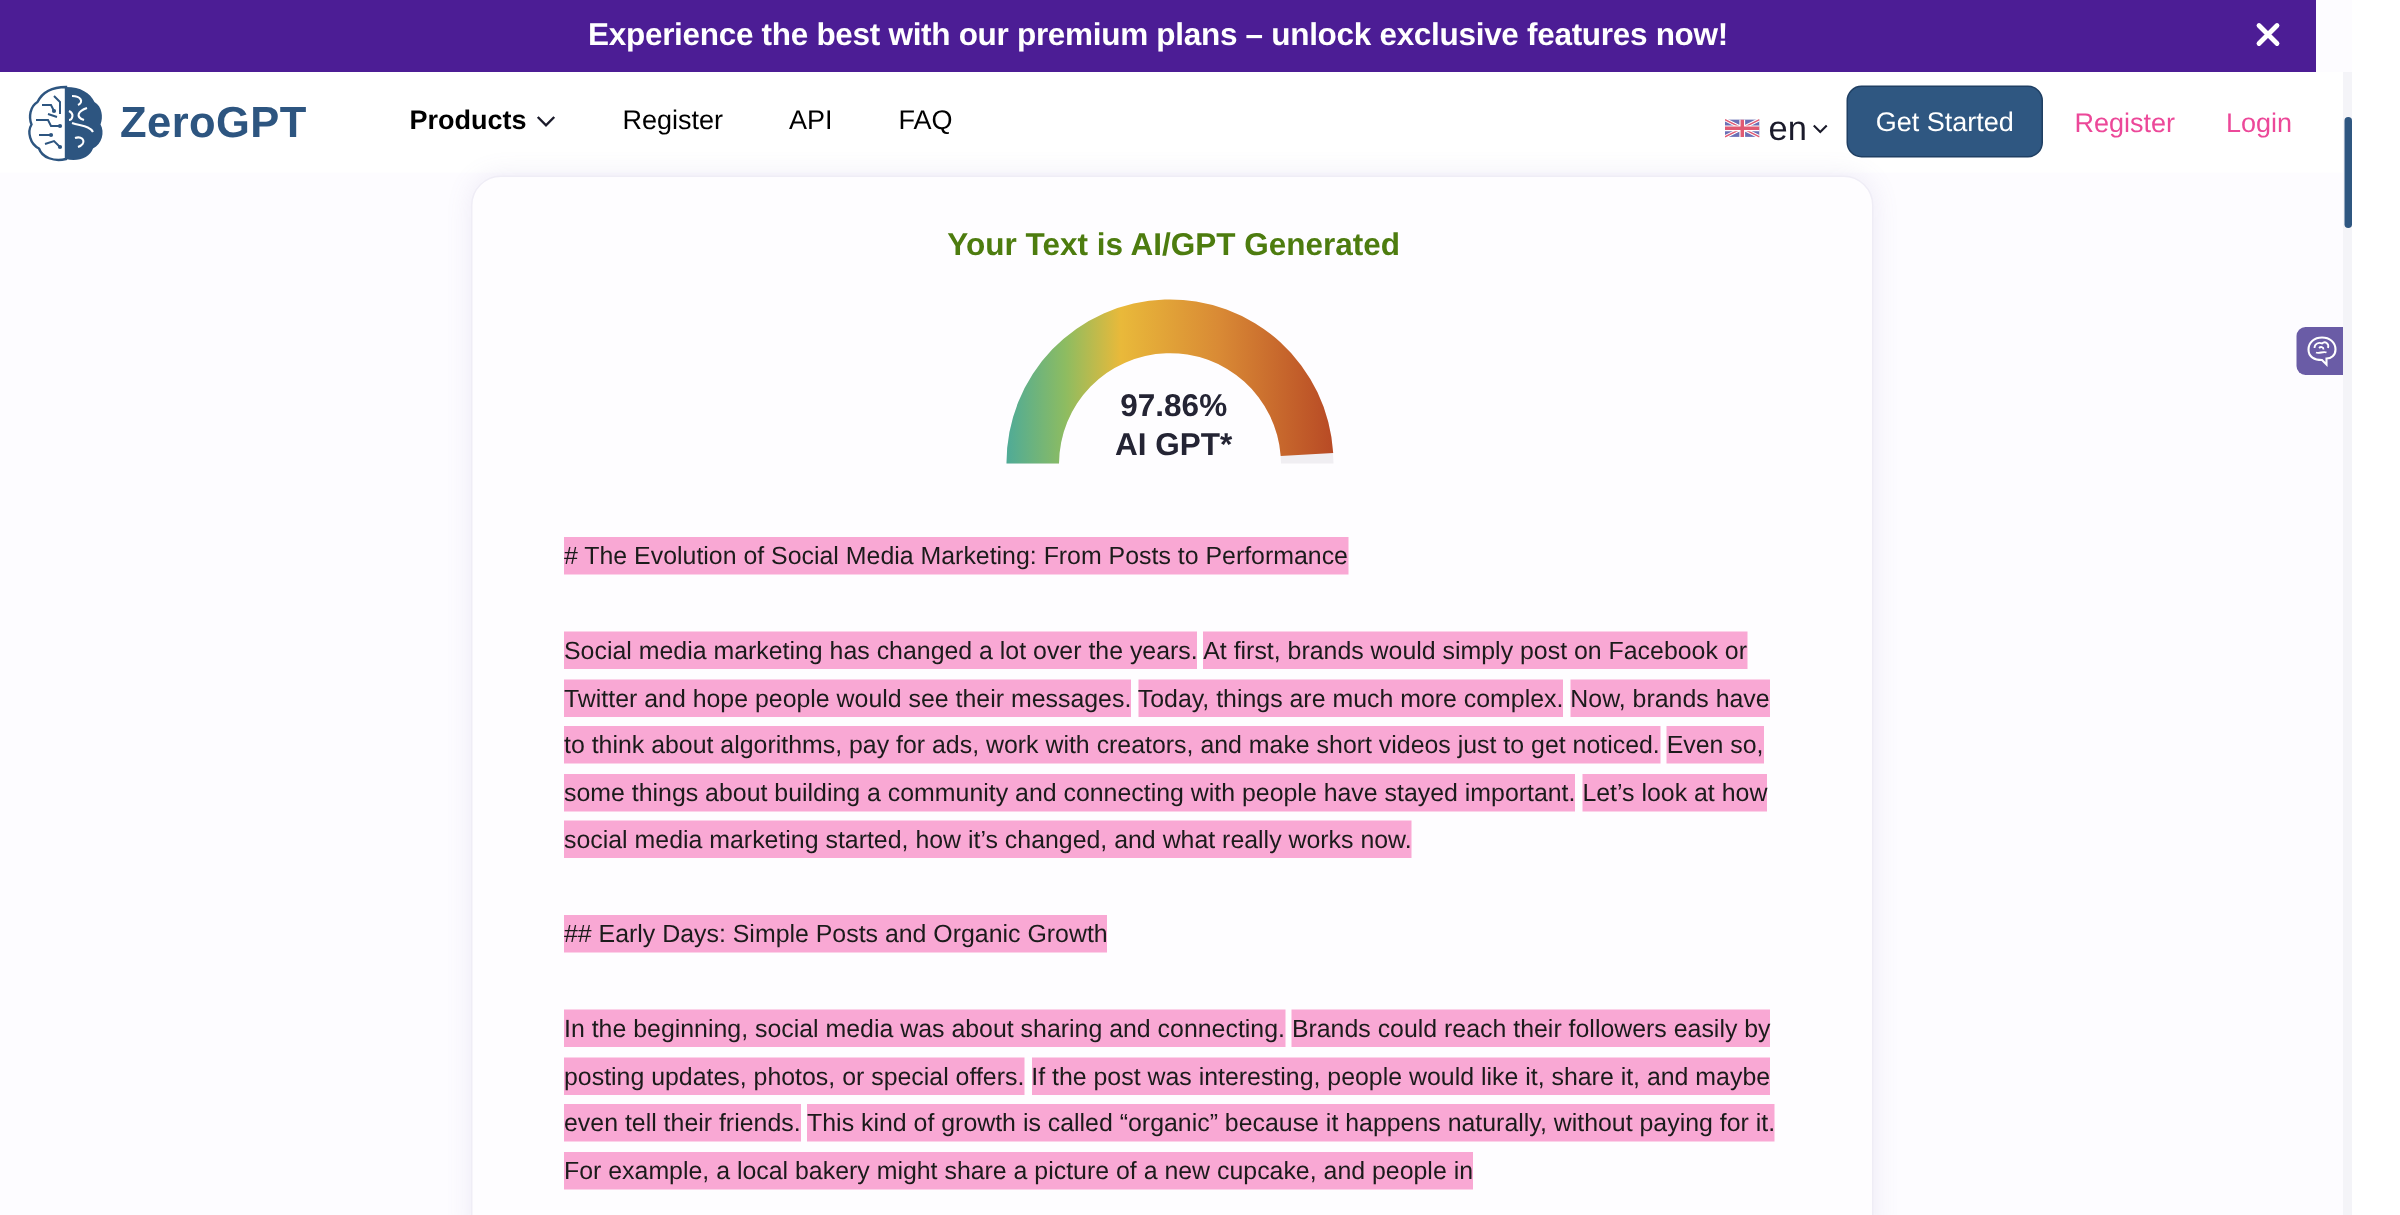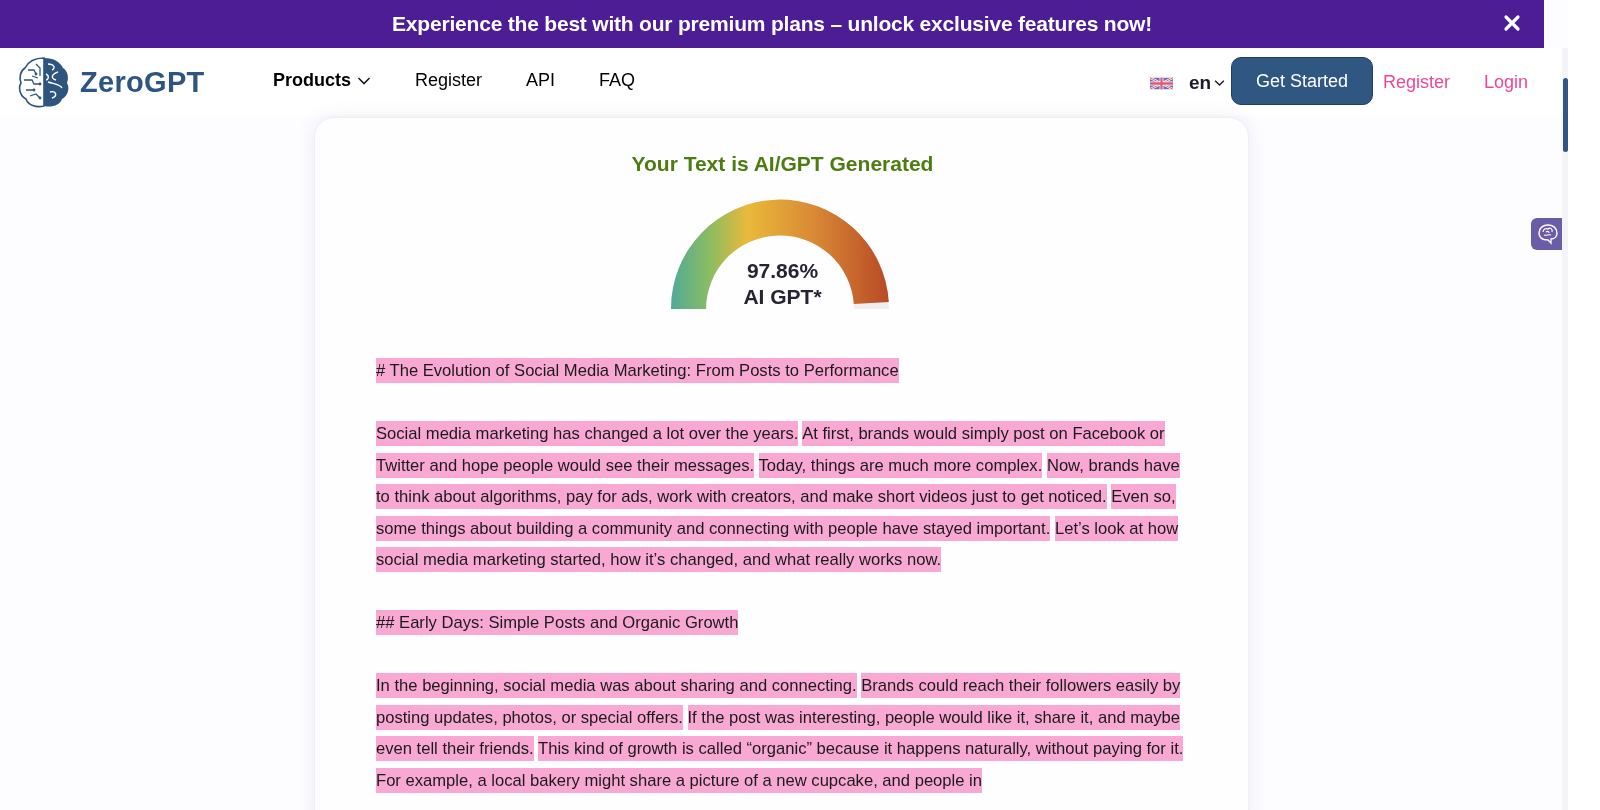--- a/index.html
+++ b/index.html
@@ -14,24 +14,24 @@
   .logo-icon { width: 56px; height: 56px; }
   .logo-text { font-size: 29px; font-weight: bold; color: #2d5580; letter-spacing: 0.3px; }
 
   .nav-links { position: absolute; left: 273px; top: 22px; display: flex; align-items: center; }
   .nav-link { font-size: 18px; color: #000000; margin-right: 44px; cursor: pointer; display: flex; align-items: center; }
   .nav-link.bold { font-weight: bold; }
   .chev { width: 14px; height: 10px; margin-left: 6px; }
 
   .lang { position: absolute; left: 1150px; top: 24px; display: flex; align-items: center; cursor: pointer; }
   .flag { width: 23px; height: 15px; }
-  .lang-text { font-weight: bold; font-size: 19px; margin-left: 16px; }
+  .lang-text { font-weight: normal; font-size: 23px; margin-left: 6px; }
   .lang .chev { width: 11px; height: 8px; margin-left: 3px; }
 
-  .btn-start { position: absolute; left: 1231px; top: 9px; width: 142px; height: 48px; background: #2f5781; border-radius: 10px; color: #fff; font-size: 18px; display: flex; align-items: center; justify-content: center; cursor: pointer; border: 1px solid #1f3f63; }
+  .btn-start { position: absolute; left: 1231px; top: 9px; width: 131px; height: 48px; background: #2f5781; border-radius: 10px; color: #fff; font-size: 18px; display: flex; align-items: center; justify-content: center; cursor: pointer; border: 1px solid #1f3f63; }
   .nav-right-link { position: absolute; top: 24px; font-size: 18px; color: #ec4899; cursor: pointer; }
 
   .scrollbar-track { position: absolute; left: 1562px; top: 48px; width: 6px; height: 762px; background: #f4f4f8; }
   .scrollbar-thumb { position: absolute; left: 1563px; top: 78px; width: 5px; height: 74px; background: #2f5781; border-radius: 3px; }
   .edge-strip { position: absolute; left: 1568px; top: 0; width: 32px; height: 810px; background: #ffffff; }
 
   .floating-widget { position: absolute; left: 1531px; top: 218px; width: 33px; height: 32px; background: #6a5ca6; border-radius: 6px 0 0 6px; display: flex; align-items: center; justify-content: center; cursor: pointer; }
   .floating-widget svg { width: 24px; height: 22px; }
 
   .card { position: absolute; left: 314px; top: 117px; width: 935px; height: 720px; background: #fefdff; border-radius: 20px; box-shadow: 0 0 18px rgba(120, 110, 180, 0.12); border: 1px solid #efedf6; }

